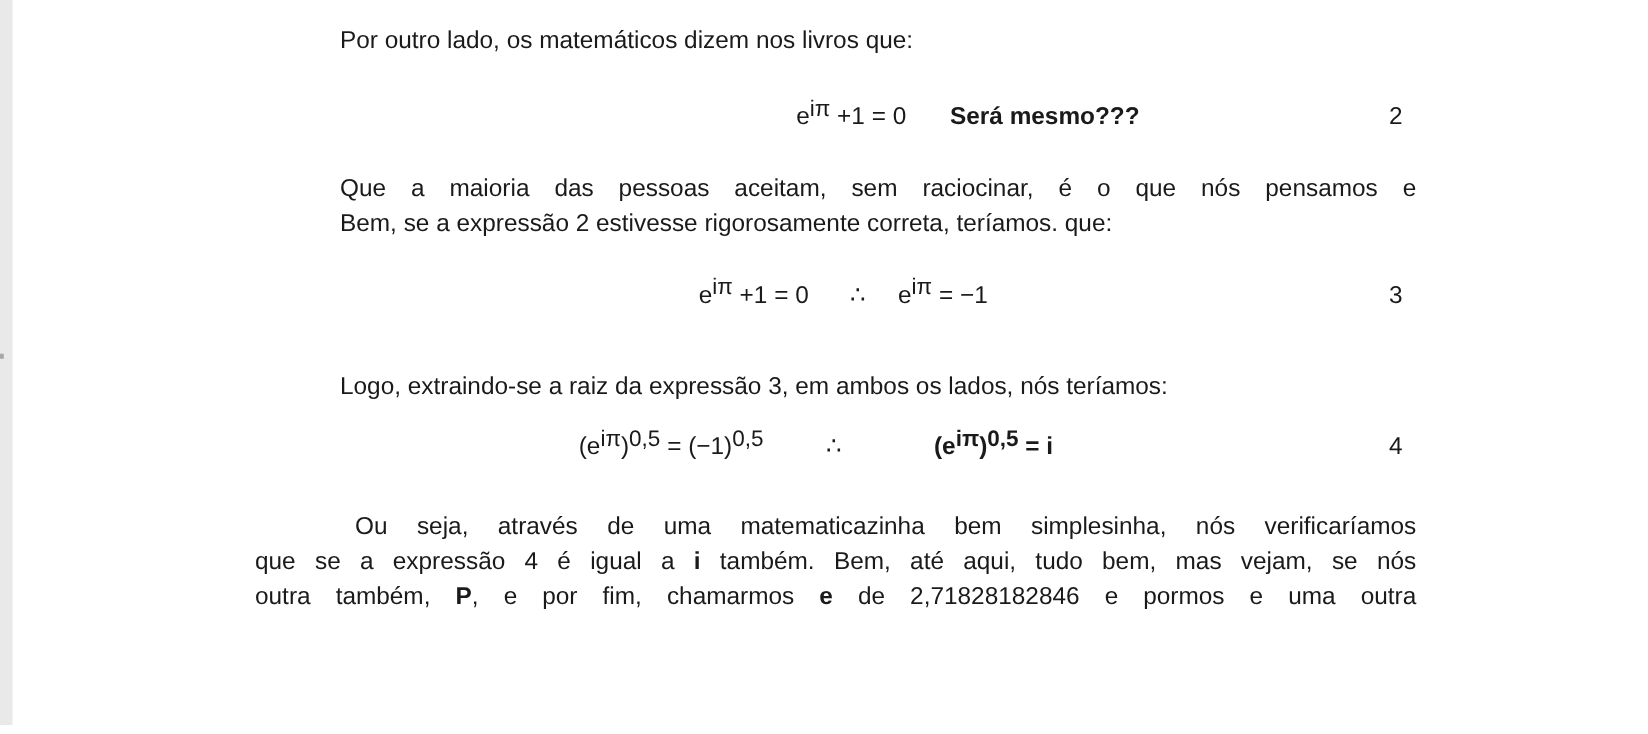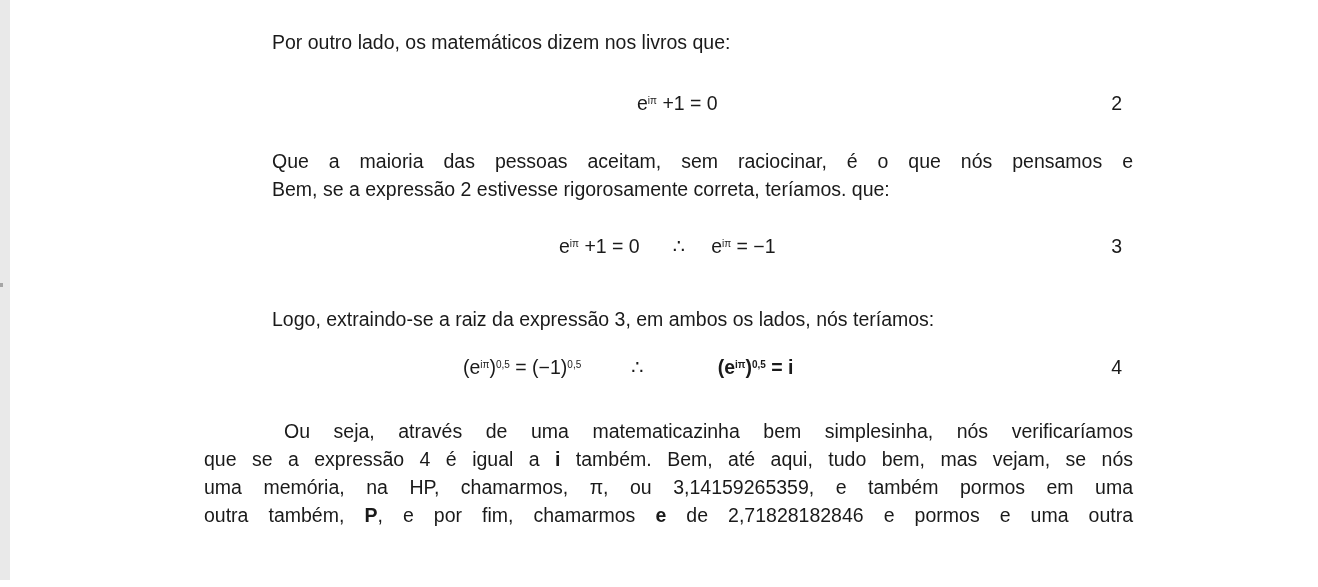--- a/index.html
+++ b/index.html
@@ -11,37 +11,37 @@
   }
   .gutter{
     position:absolute;left:0;top:0;width:10px;height:580px;
     background:#e9e9e9;
   }
   .scroll-marker{
     position:absolute;left:0;top:283px;width:3px;height:4px;
     background:#a6a6a6;
   }
   .doc{
-    position:absolute;left:0;top:14px;right:0;
+    position:absolute;left:0;top:4px;right:0;
     padding:14px 185px 0 192px;
     font-size:19.5px;
   }
   .para{margin:0;}
   .line{
     height:28px;line-height:28px;white-space:normal;
     text-align:left;
   }
   .line.just{
     text-align:justify;
     text-align-last:justify;
   }
   .line.ind{padding-left:80px;}
   .bold{font-weight:700;}
   .sup{
-    font-size:10px;
+    font-size:18px;
     vertical-align:6.5px;
     line-height:0;
   }
   .eq{
     display:flex;align-items:baseline;
     height:26px;line-height:26px;
   }
   .eq .seg{white-space:pre;}
   .eqnum{margin-left:auto;padding-right:11px;}
   
@@ -67,20 +67,21 @@
 
 <div class="gutter"></div>
 <div class="scroll-marker"></div>
 
 <div class="doc">
     <div class="para b0">
       <div class="line ind"><span>Por outro lado, os matemáticos dizem nos livros que:</span></div>
     </div>
     <div class="eq b1" data-eqid="2">
       <span class="seg"><span>e</span><span class="sup">iπ</span><span> +1 = 0</span></span>
+      <span class="seg"><span class="bold">Será mesmo???</span></span>
       <span class="eqnum">2</span>
     </div>
     <div class="para b2">
       <div class="line just ind"><span>Que a maioria das pessoas aceitam, sem raciocinar, é o que nós pensamos e</span></div>
     </div>
     <div class="para b3">
       <div class="line ind"><span>Bem, se a expressão 2 estivesse rigorosamente correta, teríamos. que:</span></div>
     </div>
     <div class="eq b4" data-eqid="3">
       <span class="seg"><span>e</span><span class="sup">iπ</span><span> +1 = 0</span></span>
@@ -93,16 +94,15 @@
     </div>
     <div class="eq b6" data-eqid="4">
       <span class="seg"><span>(e</span><span class="sup">iπ</span><span>)</span><span class="sup">0,5</span><span> = (−1)</span><span class="sup">0,5</span></span>
       <span class="seg"><span>∴</span></span>
       <span class="seg"><span class="bold">(e</span><span class="bold sup">iπ</span><span class="bold">)</span><span class="bold sup">0,5</span><span class="bold"> = i</span></span>
       <span class="eqnum">4</span>
     </div>
     <div class="para b7">
       <div class="line just ind"><span>Ou seja, através de uma matematicazinha bem simplesinha, nós verificaríamos</span></div>
       <div class="line just"><span>que se a expressão 4 é igual a </span><span class="bold">i</span><span> também. Bem, até aqui, tudo bem, mas vejam, se nós</span></div>
-      <div class="line just"><span>uma memória, na HP, chamarmos, π, ou 3,14159265359, e também pormos em uma</span></div>
       <div class="line just"><span>outra também, </span><span class="bold">P</span><span>, e por fim, chamarmos </span><span class="bold">e</span><span> de 2,71828182846 e pormos e uma outra</span></div>
     </div>
   </div>
 
 </body></html>

